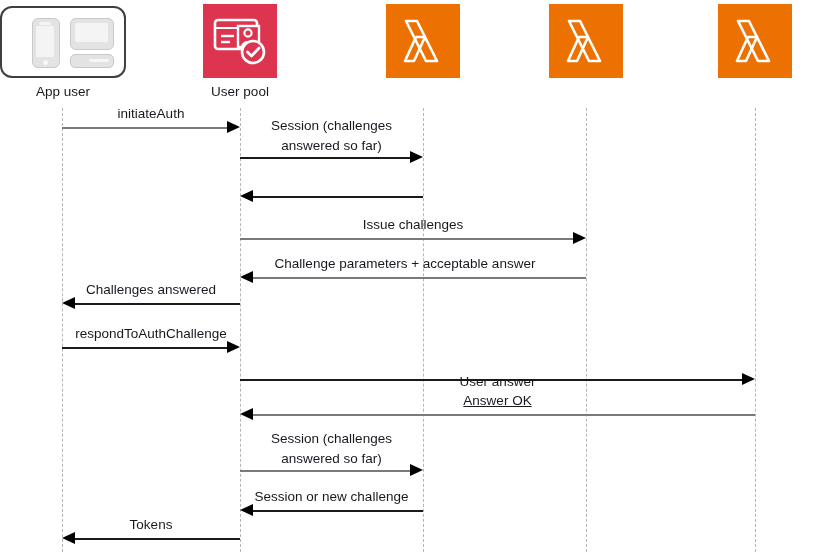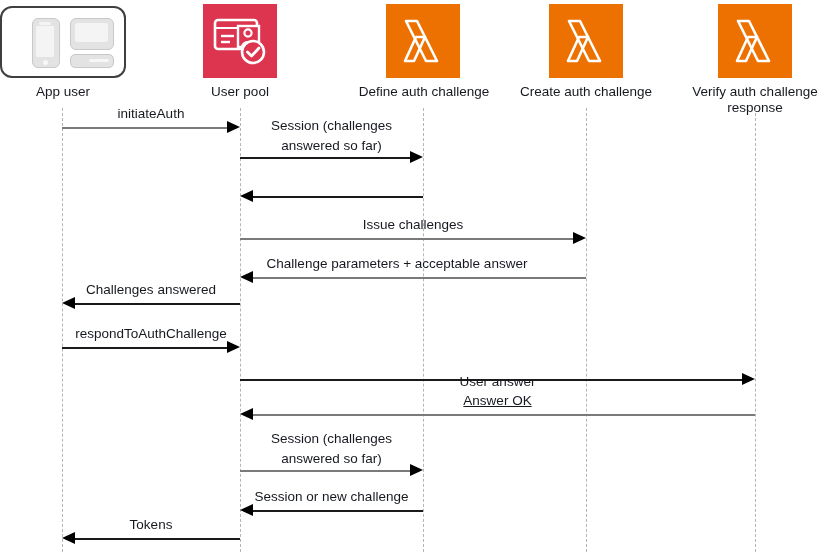--- a/index.html
+++ b/index.html
@@ -221,41 +221,38 @@
   <div class="p-label" style="left:180px; top:84px; width:120px;">User pool</div>
 
   <div class="participant" style="left:386px; top:4px;">
     <div class="tile" style="background:#ED7100;">
       <svg width="52" height="52" viewBox="0 0 52 52" aria-hidden="true">
         <path d="M9 6 h11 l20 40 h-11 z" fill="none" stroke="#ffffff" stroke-width="2.6" stroke-linejoin="round"></path>
         <path d="M19 22 h9 l-11 24 h-9 z" fill="none" stroke="#ffffff" stroke-width="2.6" stroke-linejoin="round"></path>
       </svg>
     </div>
   </div>
-  <div class="p-label" style="left:355px; top:84px; width:138px;">Define auth challenge</div>
 
   <div class="participant" style="left:549px; top:4px;">
     <div class="tile" style="background:#ED7100;">
       <svg width="52" height="52" viewBox="0 0 52 52" aria-hidden="true">
         <path d="M9 6 h11 l20 40 h-11 z" fill="none" stroke="#ffffff" stroke-width="2.6" stroke-linejoin="round"></path>
         <path d="M19 22 h9 l-11 24 h-9 z" fill="none" stroke="#ffffff" stroke-width="2.6" stroke-linejoin="round"></path>
       </svg>
     </div>
   </div>
-  <div class="p-label" style="left:516px; top:84px; width:140px;">Create auth challenge</div>
 
   <div class="participant" style="left:718px; top:4px;">
     <div class="tile" style="background:#ED7100;">
       <svg width="52" height="52" viewBox="0 0 52 52" aria-hidden="true">
         <path d="M9 6 h11 l20 40 h-11 z" fill="none" stroke="#ffffff" stroke-width="2.6" stroke-linejoin="round"></path>
         <path d="M19 22 h9 l-11 24 h-9 z" fill="none" stroke="#ffffff" stroke-width="2.6" stroke-linejoin="round"></path>
       </svg>
     </div>
   </div>
-  <div class="p-label wrap" style="left:682px; top:84px; width:146px;">Verify auth challenge response</div>
 
   <div class="lifeline" style="left:62px;  top:108px; height:444px;"></div>
   <div class="lifeline" style="left:240px; top:108px; height:444px;"></div>
   <div class="lifeline" style="left:423px; top:108px; height:444px;"></div>
   <div class="lifeline" style="left:586px; top:108px; height:444px;"></div>
   <div class="lifeline" style="left:755px; top:108px; height:444px;"></div>
 
   <div class="msg-label" style="left:62px; top:104px; width:178px;">initiateAuth</div>
   <div class="msg-line" style="left:62px; top:127px; width:165px;"></div>
   <div class="arrow-head right" style="left:227px; top:121px;"></div>
@@ -267,21 +264,21 @@
   <div class="msg-line dark" style="left:240px; top:157px; width:170px;"></div>
   <div class="arrow-head right" style="left:410px; top:151px;"></div>
 
   <div class="msg-line dark" style="left:253px; top:196px; width:170px;"></div>
   <div class="arrow-head left" style="left:240px; top:190px;"></div>
 
   <div class="msg-label" style="left:240px; top:215px; width:346px;">Issue challenges</div>
   <div class="msg-line" style="left:240px; top:238px; width:333px;"></div>
   <div class="arrow-head right" style="left:573px; top:232px;"></div>
 
-  <div class="msg-label" style="left:224px; top:254px; width:346px;">Challenge parameters + acceptable answer</div>
+  <div class="msg-label" style="left:232px; top:254px; width:346px;">Challenge parameters + acceptable answer</div>
   <div class="msg-line" style="left:253px; top:277px; width:333px;"></div>
   <div class="arrow-head left" style="left:240px; top:271px;"></div>
 
   <div class="msg-label" style="left:62px; top:280px; width:178px;">Challenges answered</div>
   <div class="msg-line dark" style="left:75px; top:303px; width:165px;"></div>
   <div class="arrow-head left" style="left:62px; top:297px;"></div>
 
   <div class="msg-label" style="left:54px; top:324px; width:194px;">respondToAuthChallenge</div>
   <div class="msg-line dark" style="left:62px; top:347px; width:165px;"></div>
   <div class="arrow-head right" style="left:227px; top:341px;"></div>

